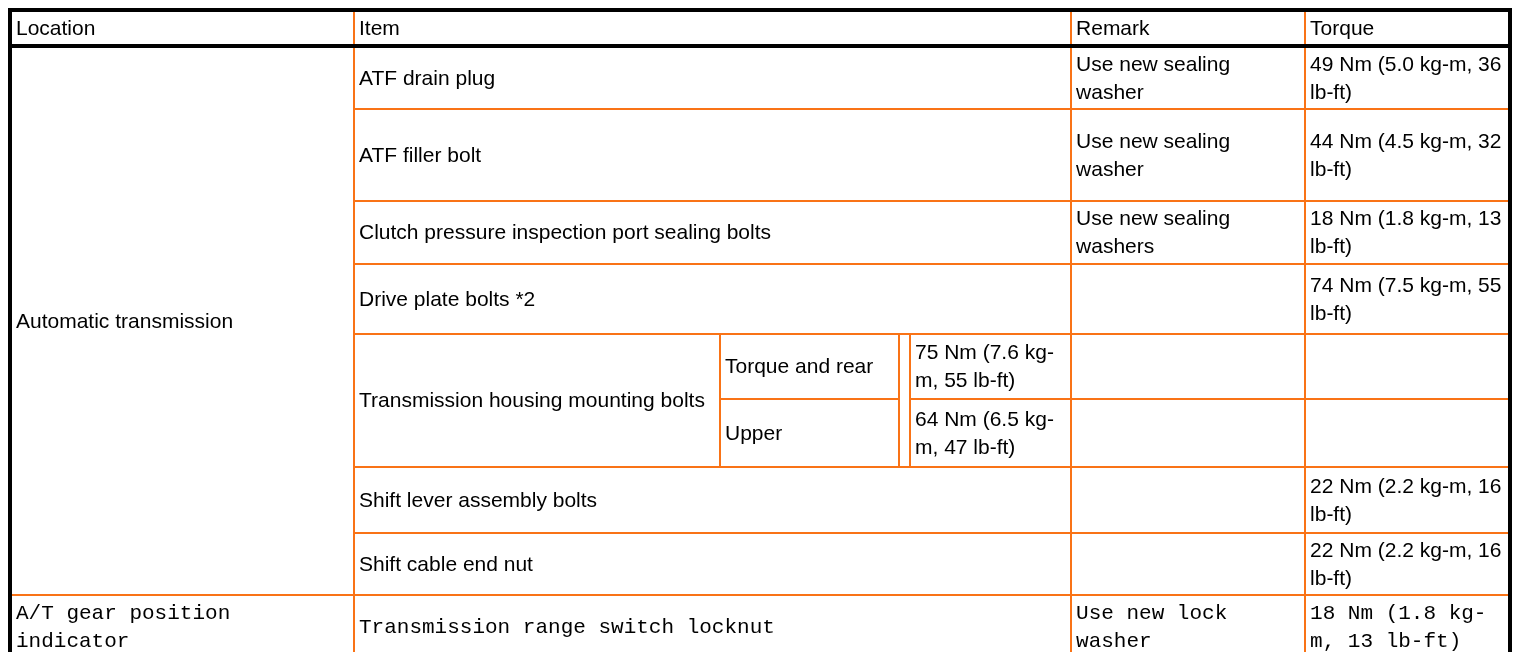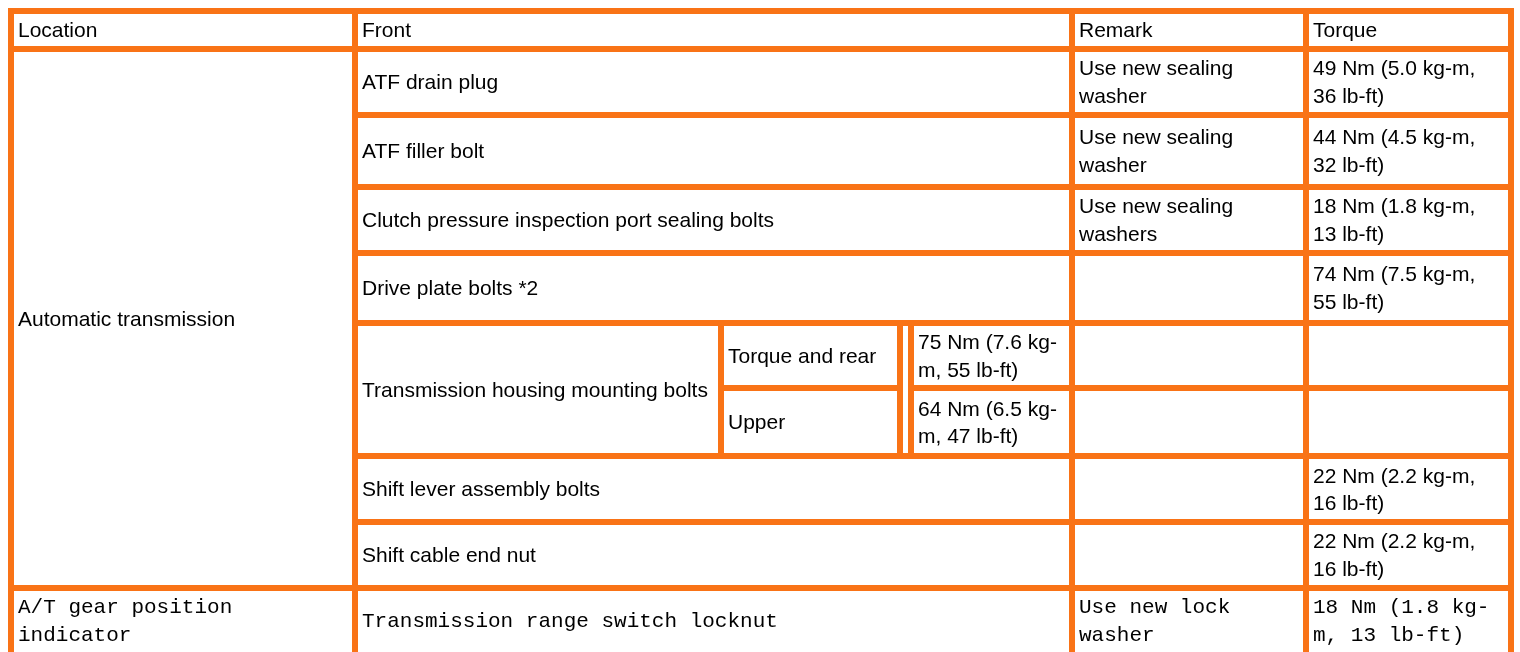--- a/index.html
+++ b/index.html
@@ -13,33 +13,33 @@
   table.spec {
     border-collapse: collapse;
     table-layout: fixed;
     width: 1500px;
     border: 4px solid #000000;
     color: #000000;
     font-size: 21px;
     line-height: 1.33;
   }
   th, td {
-    border: 6px solid #f97316;
+    border: 2px solid #f97316;
     padding: 2px 4px;
     text-align: left;
     vertical-align: middle;
     font-weight: normal;
     overflow: hidden;
     word-wrap: break-word;
   }
   thead tr { height: 33px; }
   thead th { border-bottom: 4px solid #000000; }
   td.gap { padding: 0; }
   tr.rh-a { height: 60px; }
-  tr.rh-b { height: 72px; }
+  tr.rh-b { height: 92px; }
   tr.rh-c { height: 63px; }
   tr.rh-d { height: 70px; margin-top: 20px; }
   tr.rh-e { height: 65px; }
   tr.rh-f { height: 68px; }
   tr.rh-g { height: 66px; margin-top: 48px; }
   tr.rh-h { height: 58px; }
   tr.rh-i { height: 68px; font-family: Liberation Mono, monospace; }
 </style>
 </head>
 <body>
@@ -51,21 +51,21 @@
       <col style="width:366px">
       <col style="width:179px">
       <col style="width:11px">
       <col style="width:161px">
       <col style="width:234px">
       <col style="width:205px">
     </colgroup>
     <thead>
       <tr>
         <th>Location</th>
-        <th colspan="4">Front</th>
+        <th colspan="4">Item</th>
         <th>Remark</th>
         <th>Torque</th>
       </tr>
     </thead>
     <tbody>
       <tr class="rh-a">
         <td rowspan="8">Automatic transmission</td>
         <td colspan="4">ATF drain plug</td>
         <td>Use new sealing washer</td>
         <td>49 Nm (5.0 kg-m, 36 lb-ft)</td>

